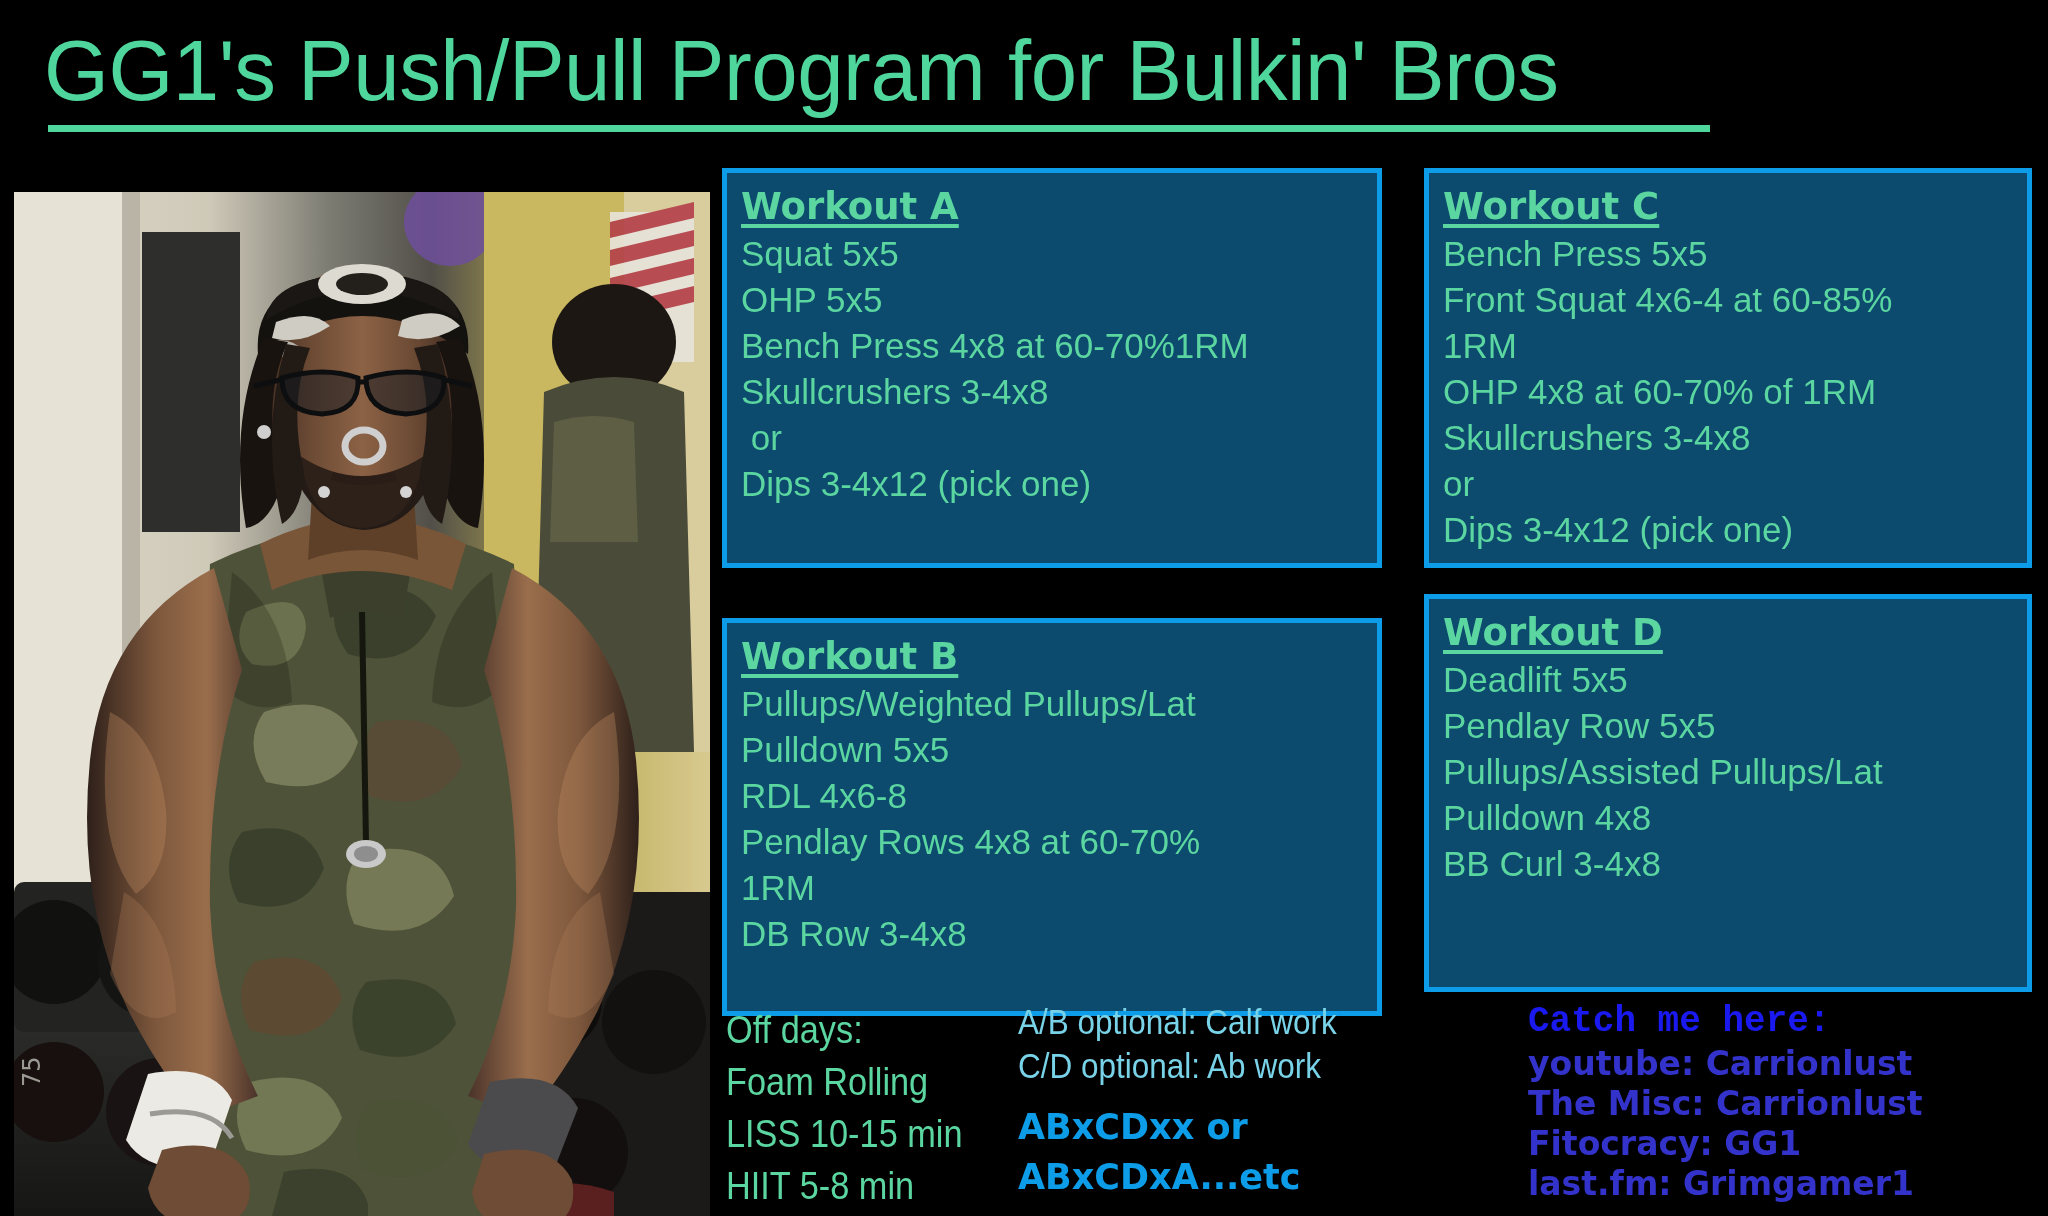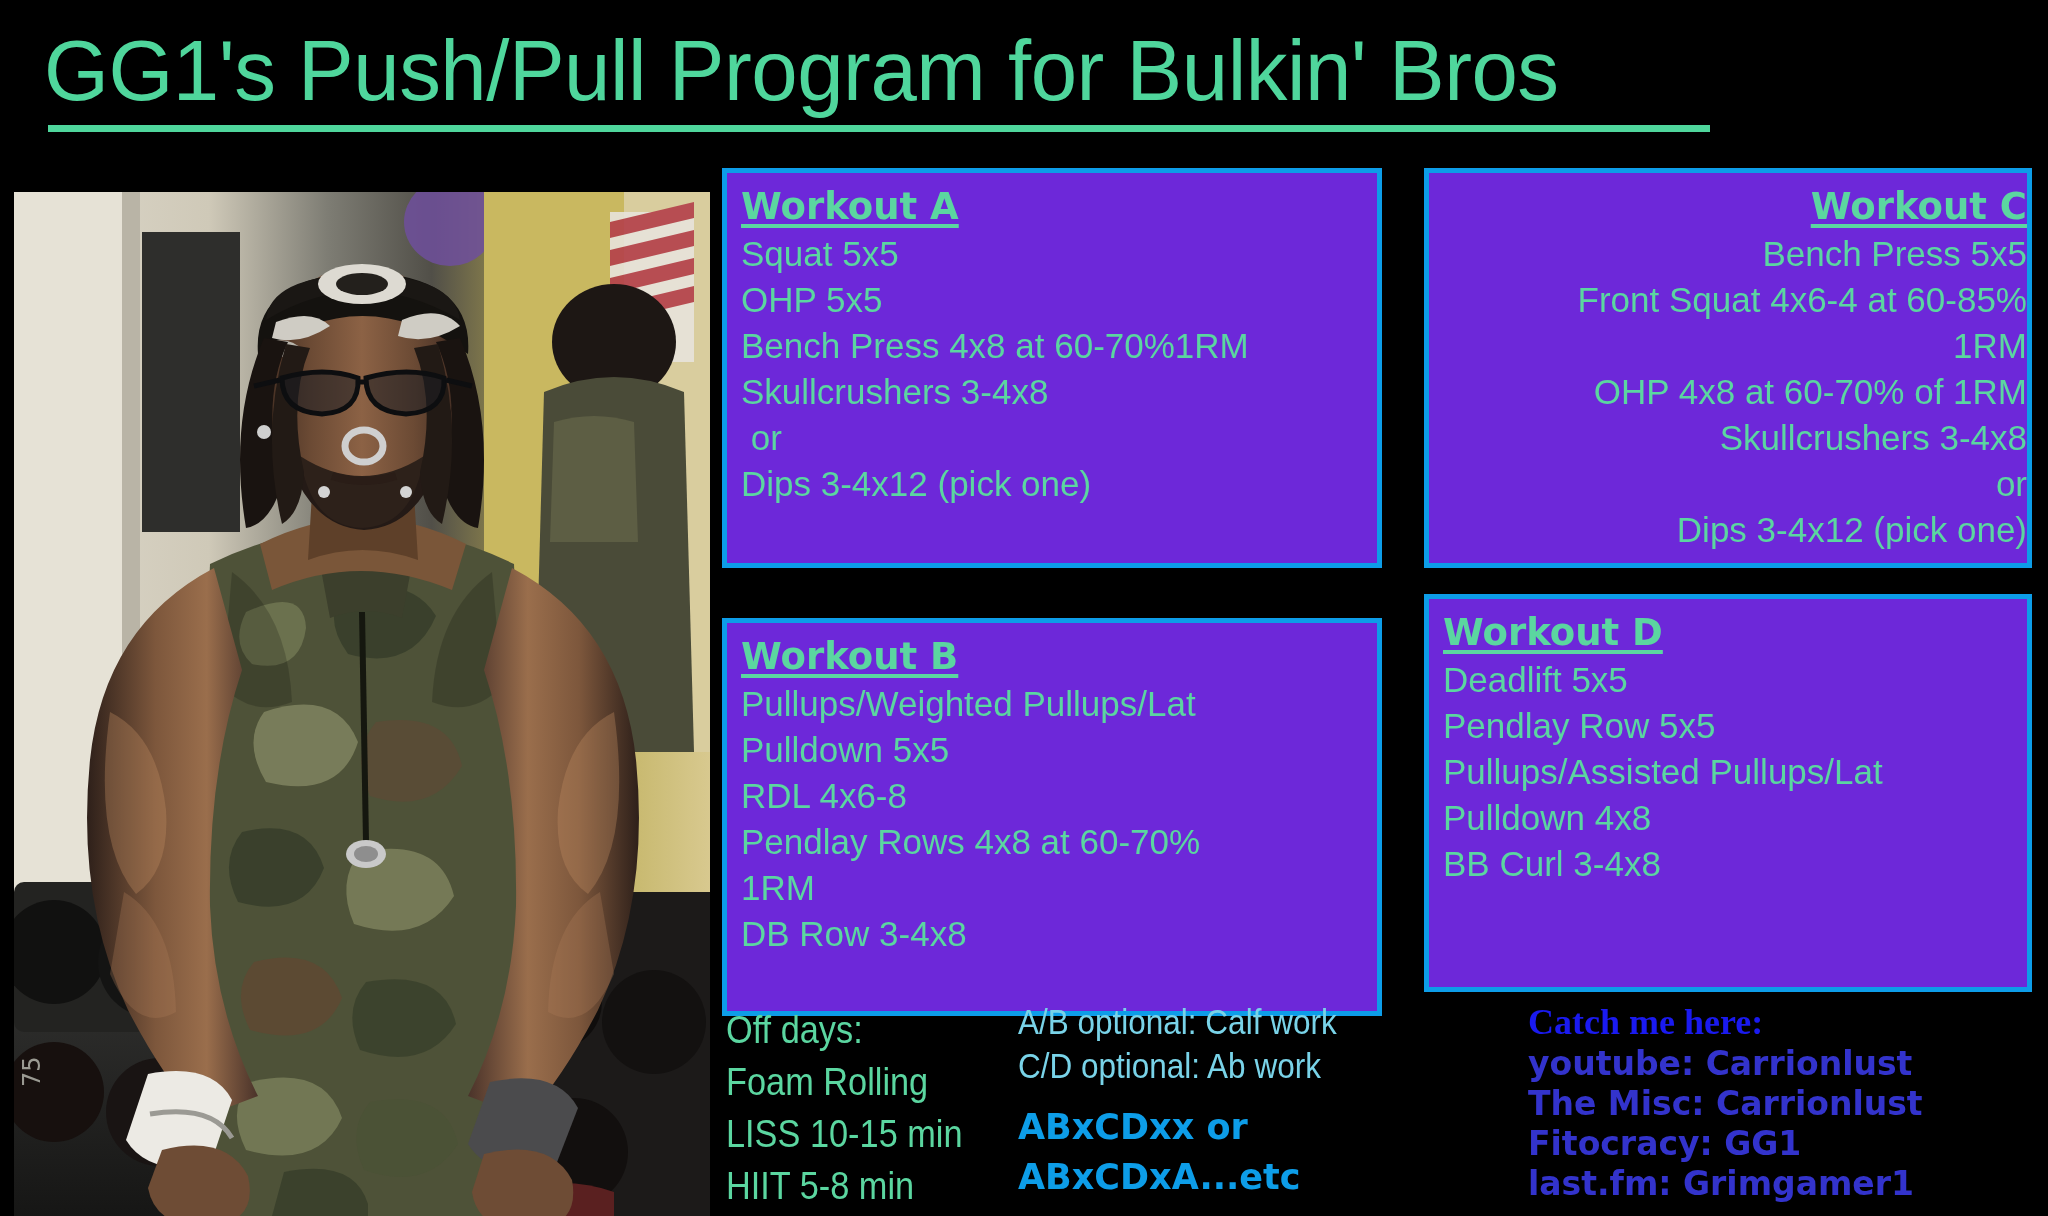--- a/index.html
+++ b/index.html
@@ -36,26 +36,26 @@
     width: 696px; height: 1024px;
     overflow: hidden;
     background: #2b2a26;
   }
   .photo svg { display:block; width:696px; height:1024px; }
 
   
   .wbox {
     position: absolute;
     border: 5px solid #0D9DE8;
-    background: #6d28d9;
+    background: #0c4a6e;
     padding: 12px 0 12px 14px;
   }
   #box-a { left: 722px; top: 168px; width: 660px; height: 400px; }
   #box-b { left: 722px; top: 594px; width: 660px; height: 398px; margin-top: 24px; }
-  #box-c { left: 1424px; top: 168px; width: 608px; height: 400px; text-align: right; }
+  #box-c { left: 1424px; top: 168px; width: 608px; height: 400px; }
   #box-d { left: 1424px; top: 594px; width: 608px; height: 398px; }
 
   .wtitle {
     font-family: "DejaVu Sans", sans-serif;
     font-weight: bold;
     font-size: 37px;
     line-height: 44px;
     color: #5BD6A0;
     text-decoration: underline;
     text-underline-offset: 5px;
@@ -106,21 +106,21 @@
     color: #0D9DE8;
     white-space: nowrap;
   }
 
   
   .contact {
     position: absolute; left: 1528px; top: 1000px;
     white-space: nowrap;
   }
   .contact-head {
-    font-family: Liberation Serif, serif;
+    font-family: Liberation Mono, monospace;
     font-weight: bold;
     font-size: 36px;
     line-height: 44px;
     color: #1A1AF0;
   }
   .contact-line {
     font-family: "DejaVu Sans", sans-serif;
     font-weight: bold;
     font-size: 33px;
     line-height: 40px;

